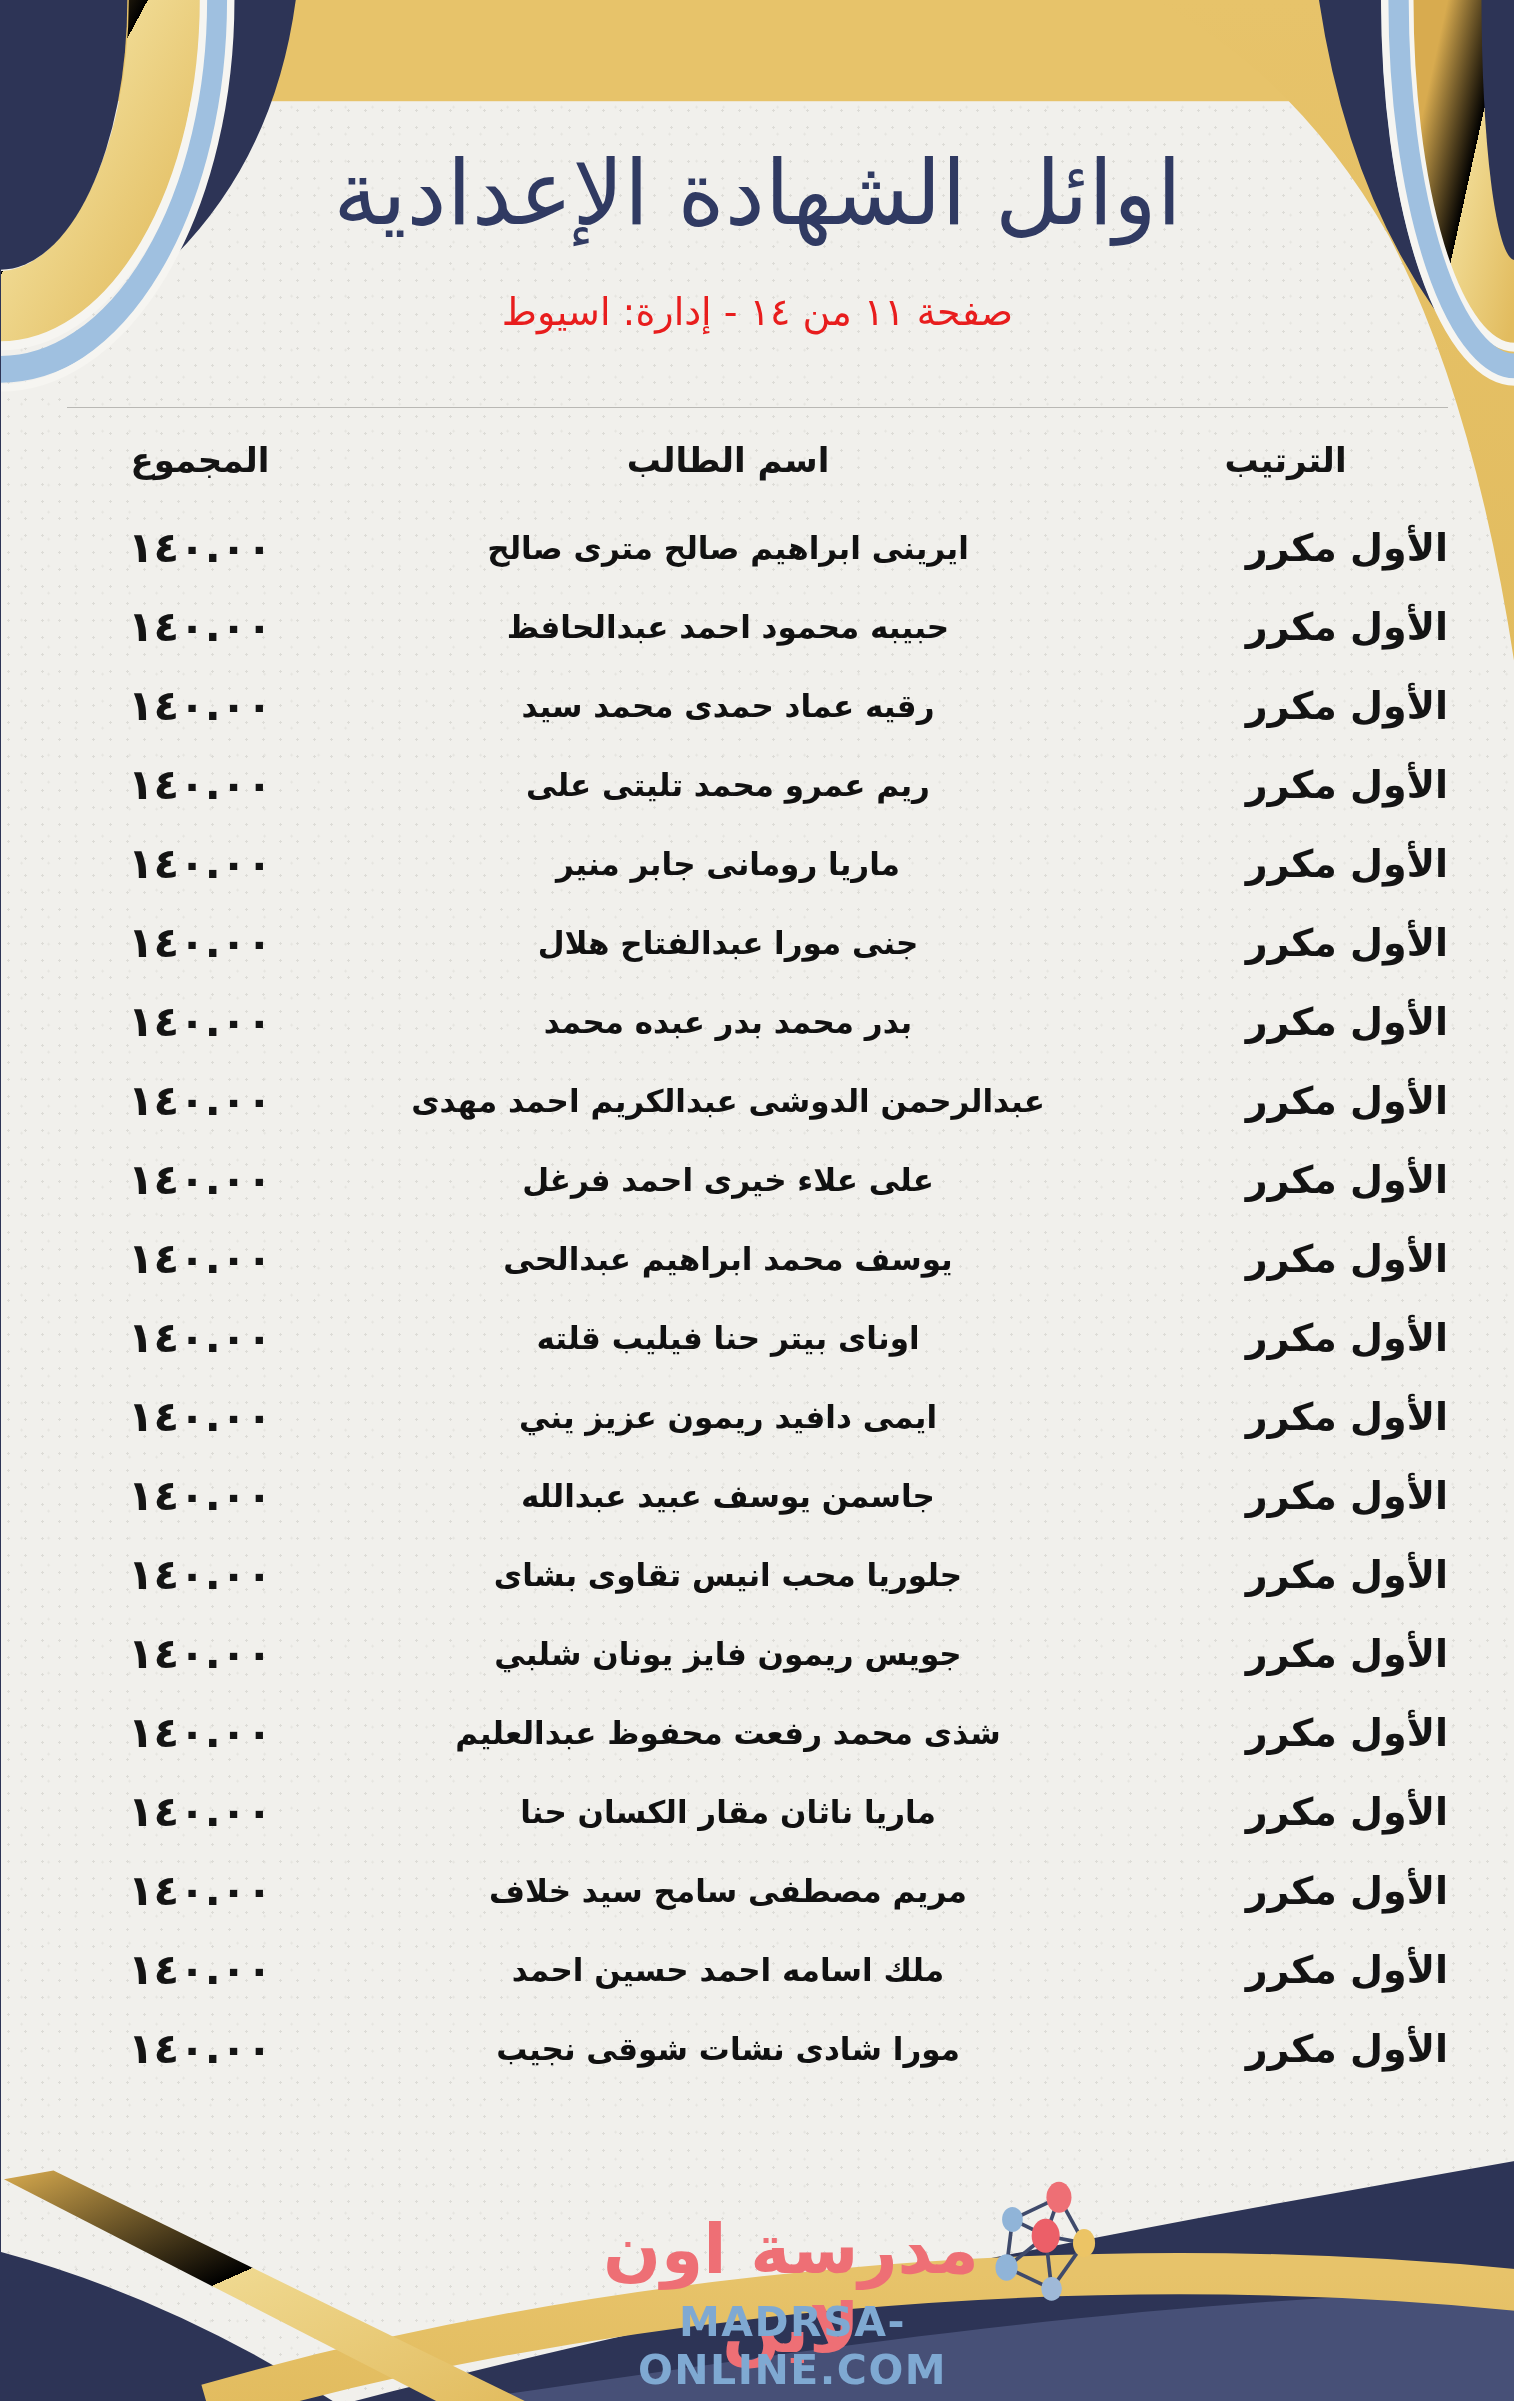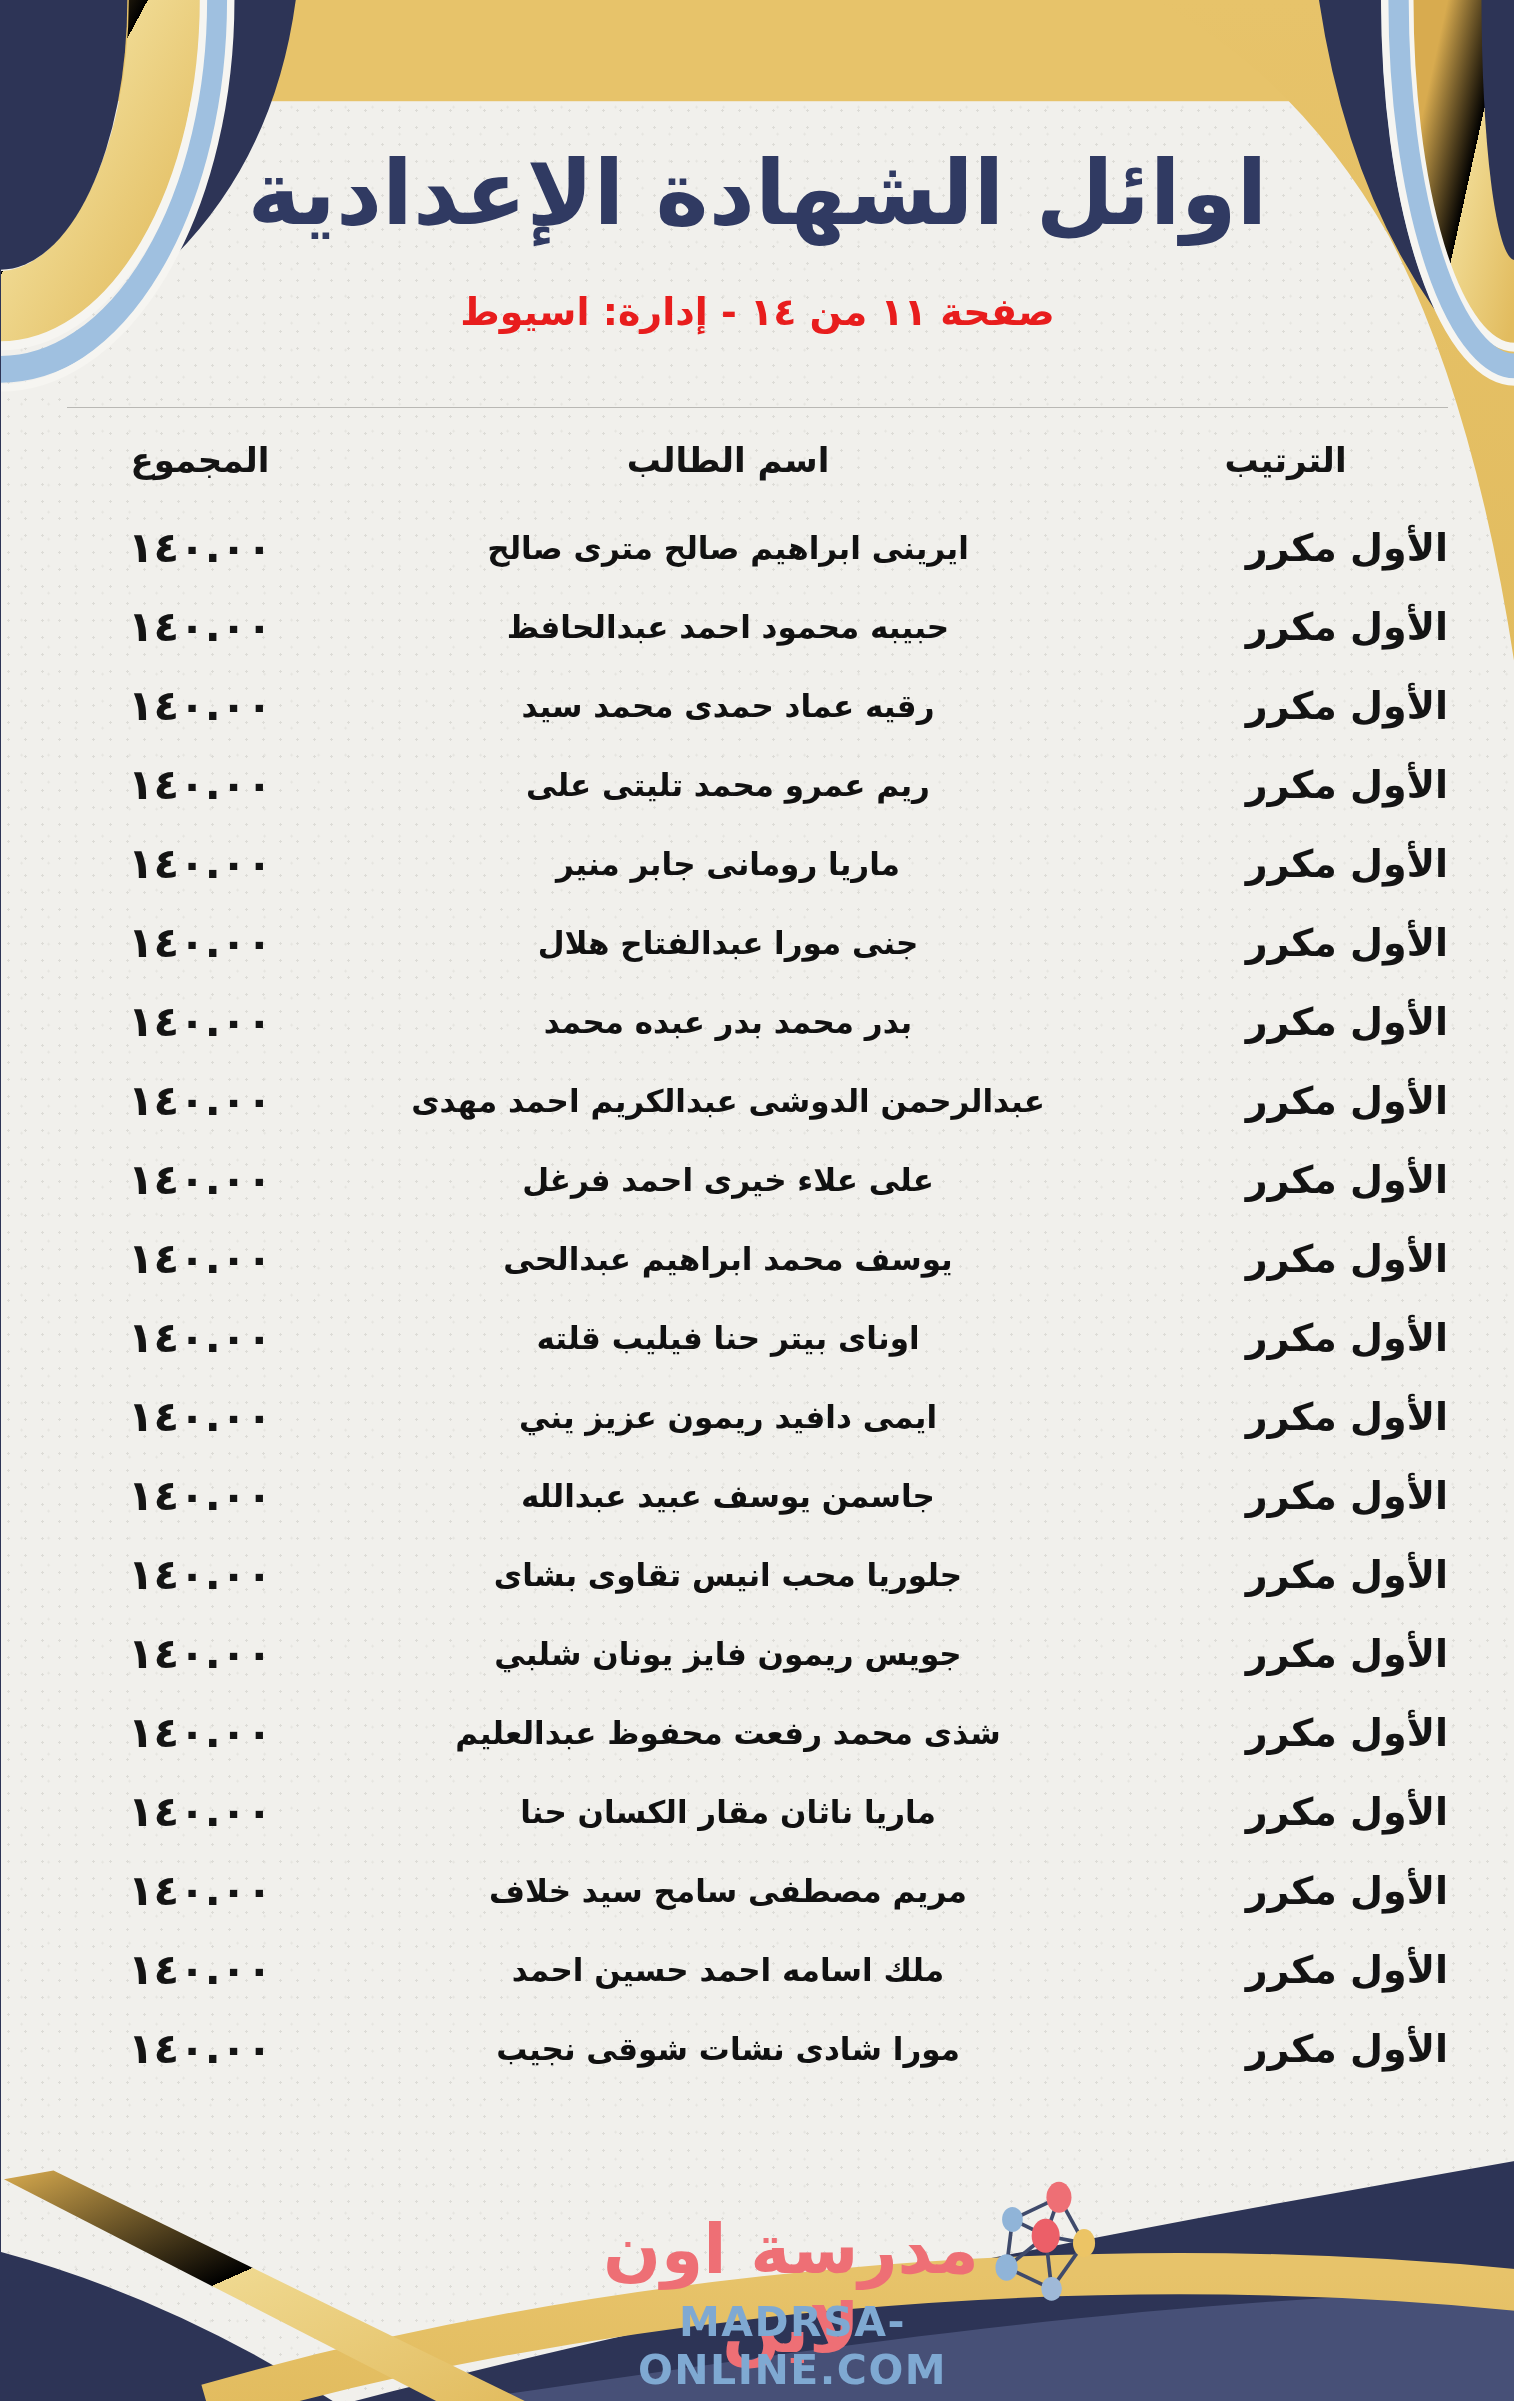--- a/index.html
+++ b/index.html
@@ -15,27 +15,27 @@
       radial-gradient(#dddcd7 1.1px, transparent 1.1px),
       radial-gradient(#e6e5e0 1.1px, transparent 1.1px);
     background-size:17px 17px, 27px 27px;
     background-position:0 0, 8.1px 12.6px;
   }
   .deco{position:absolute;inset:0;width:1515px;height:2401px;z-index:1;pointer-events:none;}
   .content{position:absolute;inset:0;z-index:2;}
   .title{
     position:absolute;top:80px;left:0;right:0;
     text-align:center;
-    font-size:90px;font-weight:700;color:#303a62;
+    font-size:90px;font-weight:400;color:#303a62;
     letter-spacing:0;
   }
   .subtitle{
     position:absolute;top:290px;left:0;right:0;
     text-align:center;
-    font-size:38px;font-weight:700;color:#e81d1d;
+    font-size:38px;font-weight:400;color:#e81d1d;
   }
   .divider{
     position:absolute;top:407px;left:67px;right:67px;
     border-top:1.5px solid #b9b8b4;
   }
   .thead{
     position:absolute;top:440px;left:67px;right:67px;
     display:grid;grid-template-columns:325px 1fr 266px;
     font-size:34px;font-weight:700;color:#141414;
   }

